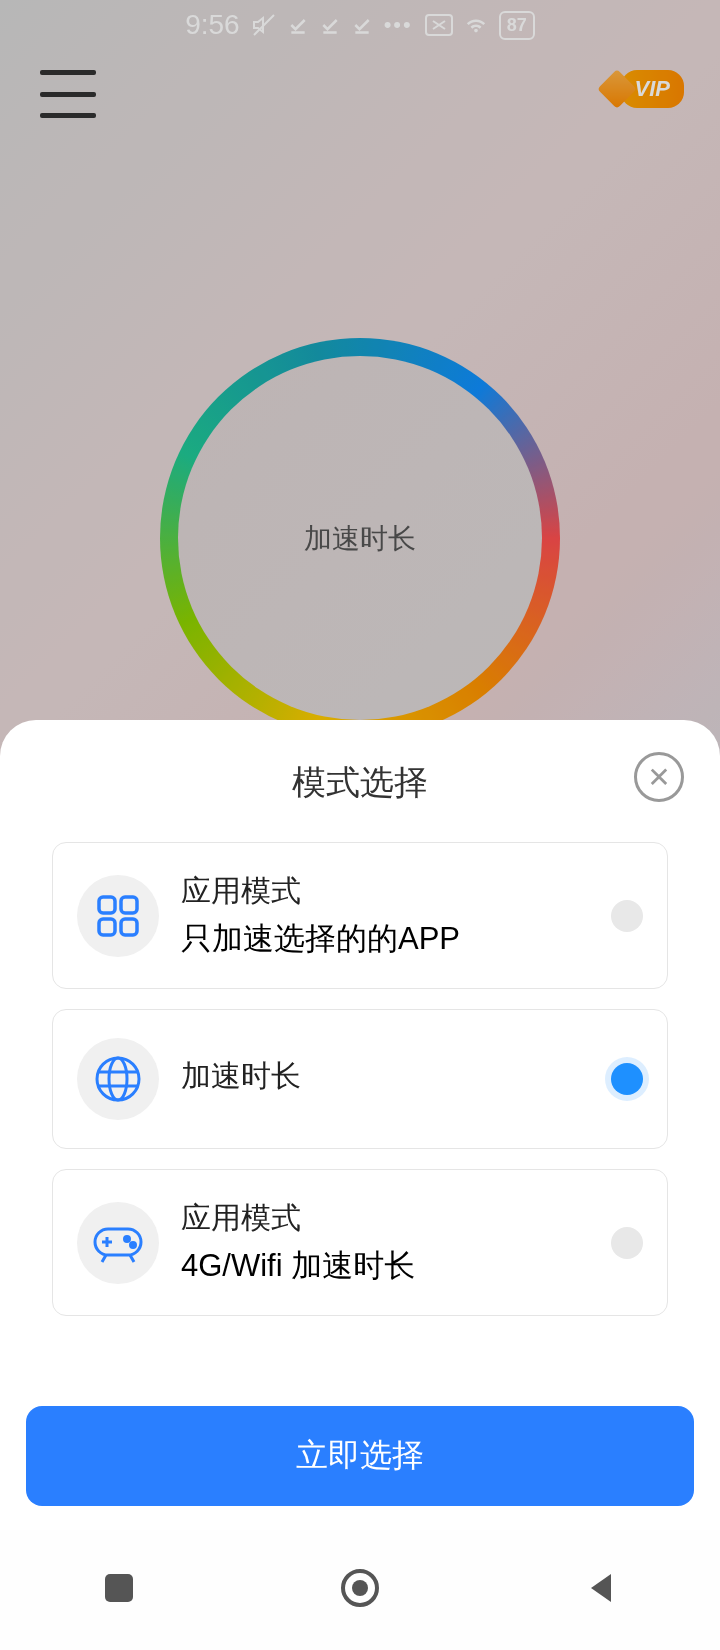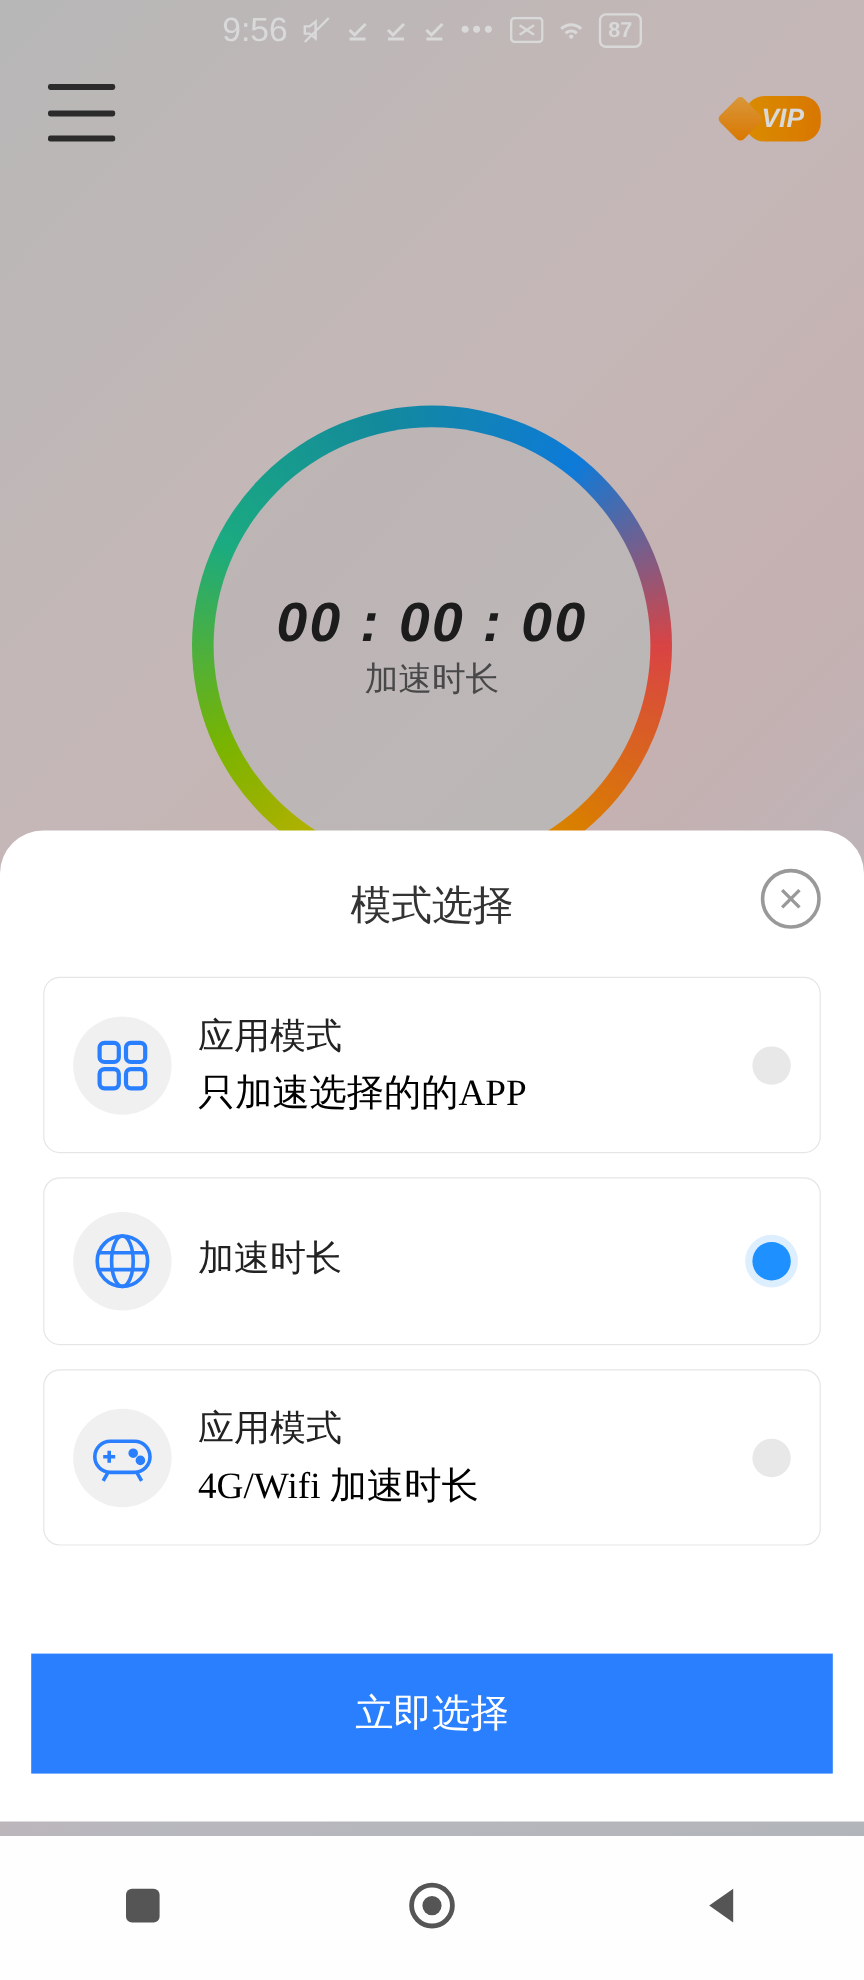--- a/index.html
+++ b/index.html
@@ -46,21 +46,21 @@
       border-radius: 6px;
       padding: 2px 6px;
       font-size: 18px;
       font-weight: 600;
     }
     
     
     .app-header {
       display: flex;
       justify-content: space-between;
-      align-items: flex-end;
+      align-items: flex-start;
       padding: 20px 36px 0 40px;
     }
     .menu-btn {
       width: 56px;
       height: 48px;
       display: flex;
       flex-direction: column;
       justify-content: space-between;
       cursor: pointer;
     }
@@ -141,21 +141,21 @@
       left: 0;
       right: 0;
       bottom: 0;
       background: rgba(0,0,0,0.15);
       z-index: 5;
     }
     
     
     .bottom-sheet {
       position: absolute;
-      bottom: 132px;
+      bottom: 104px;
       left: 0;
       right: 0;
       background: white;
       border-radius: 36px 36px 0 0;
       z-index: 10;
       padding-bottom: 20px;
     }
     .sheet-header {
       position: relative;
       display: flex;
@@ -179,22 +179,21 @@
       display: flex;
       justify-content: center;
       align-items: center;
       color: #999;
       font-size: 28px;
       cursor: pointer;
     }
     
     
     .mode-list {
-      padding: 0 36px;
-      font-family: Liberation Serif, serif;
+      padding: 0 52px;
     }
     .mode-option {
       border: 1px solid #e5e5e5;
       border-radius: 14px;
       padding: 28px 24px;
       display: flex;
       align-items: center;
       gap: 22px;
       margin-bottom: 20px;
       cursor: pointer;
@@ -247,21 +246,21 @@
       height: 44px;
     }
     
     
     .confirm-btn {
       margin: 90px 26px 20px 26px;
       background: #2a7fff;
       color: white;
       text-align: center;
       padding: 28px 0;
-      border-radius: 0;
+      border-radius: 16px;
       font-size: 32px;
       cursor: pointer;
     }
     
     
     .nav-bar {
       position: absolute;
       bottom: 0;
       left: 0;
       right: 0;
@@ -315,21 +314,20 @@
       <span></span>
   </div>
   <div class="vip-badge">
     <span>VIP</span>
   </div>
 </div>
 
 <div class="timer-area">
   <div class="timer-circle">
     <div class="timer-circle-inner">
-      <div class="timer-display">00 : 00 : 00</div>
       <div class="timer-label">加速时长</div>
     </div>
   </div>
 </div>
 
 <div class="overlay"></div>
 
 <div class="bottom-sheet">
   <div class="sheet-header">
     <div class="sheet-title">模式选择</div>

